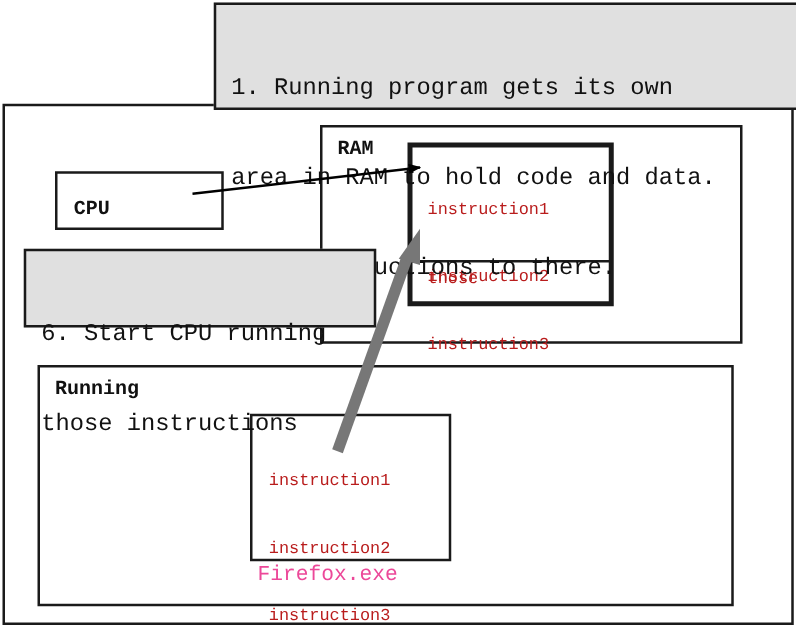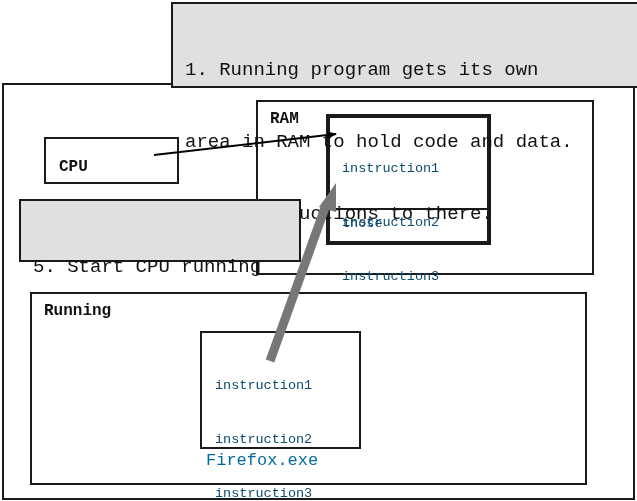--- a/index.html
+++ b/index.html
@@ -1,21 +1,21 @@
 <!DOCTYPE html>
 <html><head>
   <meta charset="utf-8">
   <style>
     html, body { margin: 0; padding: 0; background: #ffffff; }
     body { width: 637px; height: 501px; position: relative; overflow: hidden; }
     .box { position: absolute; box-sizing: border-box; border: 2px solid #1a1a1a; background: #ffffff; }
     .mono { font-family: "Liberation Mono", "DejaVu Sans Mono", monospace; }
     .label-bold { position: absolute; font-family: Liberation Mono, monospace; font-weight: bold; font-size: 16px; color: #111; }
     .callout { position: absolute; box-sizing: border-box; border: 2px solid #1a1a1a; background: #e0e0e0; font-family: "Liberation Mono", "DejaVu Sans Mono", monospace; font-size: 19px; line-height: 24px; color: #111; white-space: pre; }
-    .code-lines { position: absolute; font-family: "Liberation Mono", "DejaVu Sans Mono", monospace; font-size: 13.5px; line-height: 18px; color: #0c4a6e; white-space: pre; }
+    .code-lines { position: absolute; font-family: "Liberation Mono", "DejaVu Sans Mono", monospace; font-size: 13.5px; line-height: 18px; color: #b91c1c; white-space: pre; }
     svg.overlay { position: absolute; left: 0; top: 0; pointer-events: none; }
   </style>
 </head>
 <body>
 
 <div class="box" style="left:2px; top:83px; width:633px; height:417px;"></div>
 
 <div class="box" style="left:256px; top:100px; width:338px; height:175px;"></div>
 <div class="label-bold" style="left:270px; top:110px;">RAM</div>
 
@@ -36,30 +36,31 @@
 <div class="label-bold" style="left:44px; top:302px;">Running</div>
 
 <div class="box" style="left:200px; top:331px; width:161px; height:118px;"></div>
 <div class="code-lines" style="left:215px; top:341px;">
   <div>instruction1</div>
   <div>instruction2</div>
   <div>instruction3</div>
   
   
 </div>
-<div class="mono" style="position:absolute; left:206px; top:451px; font-size:17px; color:#0369a1;">Firefox.exe</div>
+<div class="mono" style="position:absolute; left:206px; top:451px; font-size:17px; color:#ec4899;">Firefox.exe</div>
 
 <div class="callout" style="left:171px; top:2px; width:479px; height:86px; padding:6px 0 0 12px;">
   <div>1. Running program gets its own</div>
   <div>area in RAM to hold code and data.</div>
   <div>Copy instructions to there.</div>
 </div>
 
 <div class="callout" style="left:19px; top:199px; width:282px; height:63px; padding:6px 0 0 12px;">
-  <div>5. Start CPU running</div>
+  <div>6. Start CPU running</div>
+  <div>those instructions</div>
 </div>
 
 <svg class="overlay" width="637" height="501" viewBox="0 0 637 501">
   <defs>
     <marker id="blackhead" markerWidth="10" markerHeight="8" refX="9" refY="4" orient="auto" markerUnits="userSpaceOnUse">
       <path d="M0,0 L10,4 L0,8 Z" fill="#000"></path>
     </marker>
   </defs>
 
   <g>

